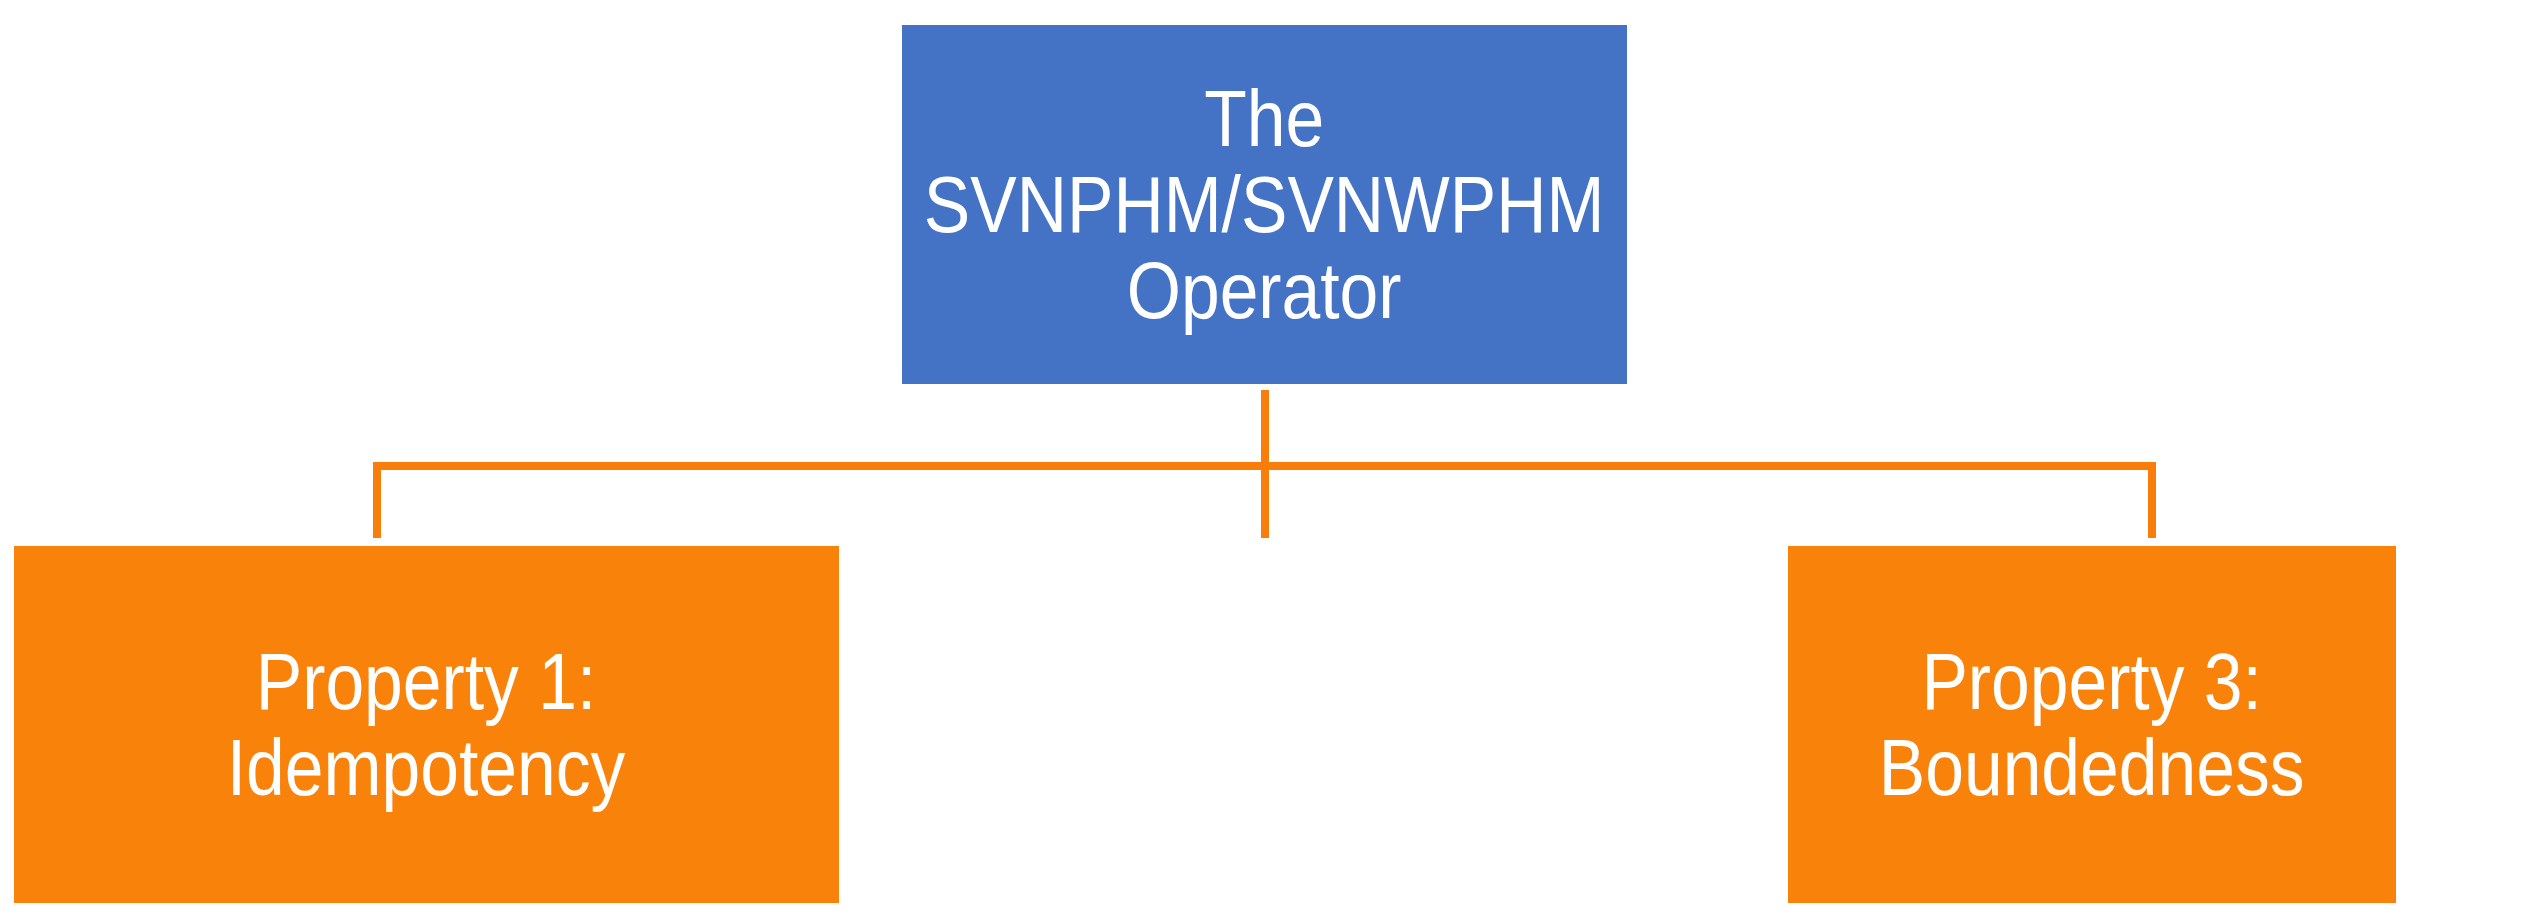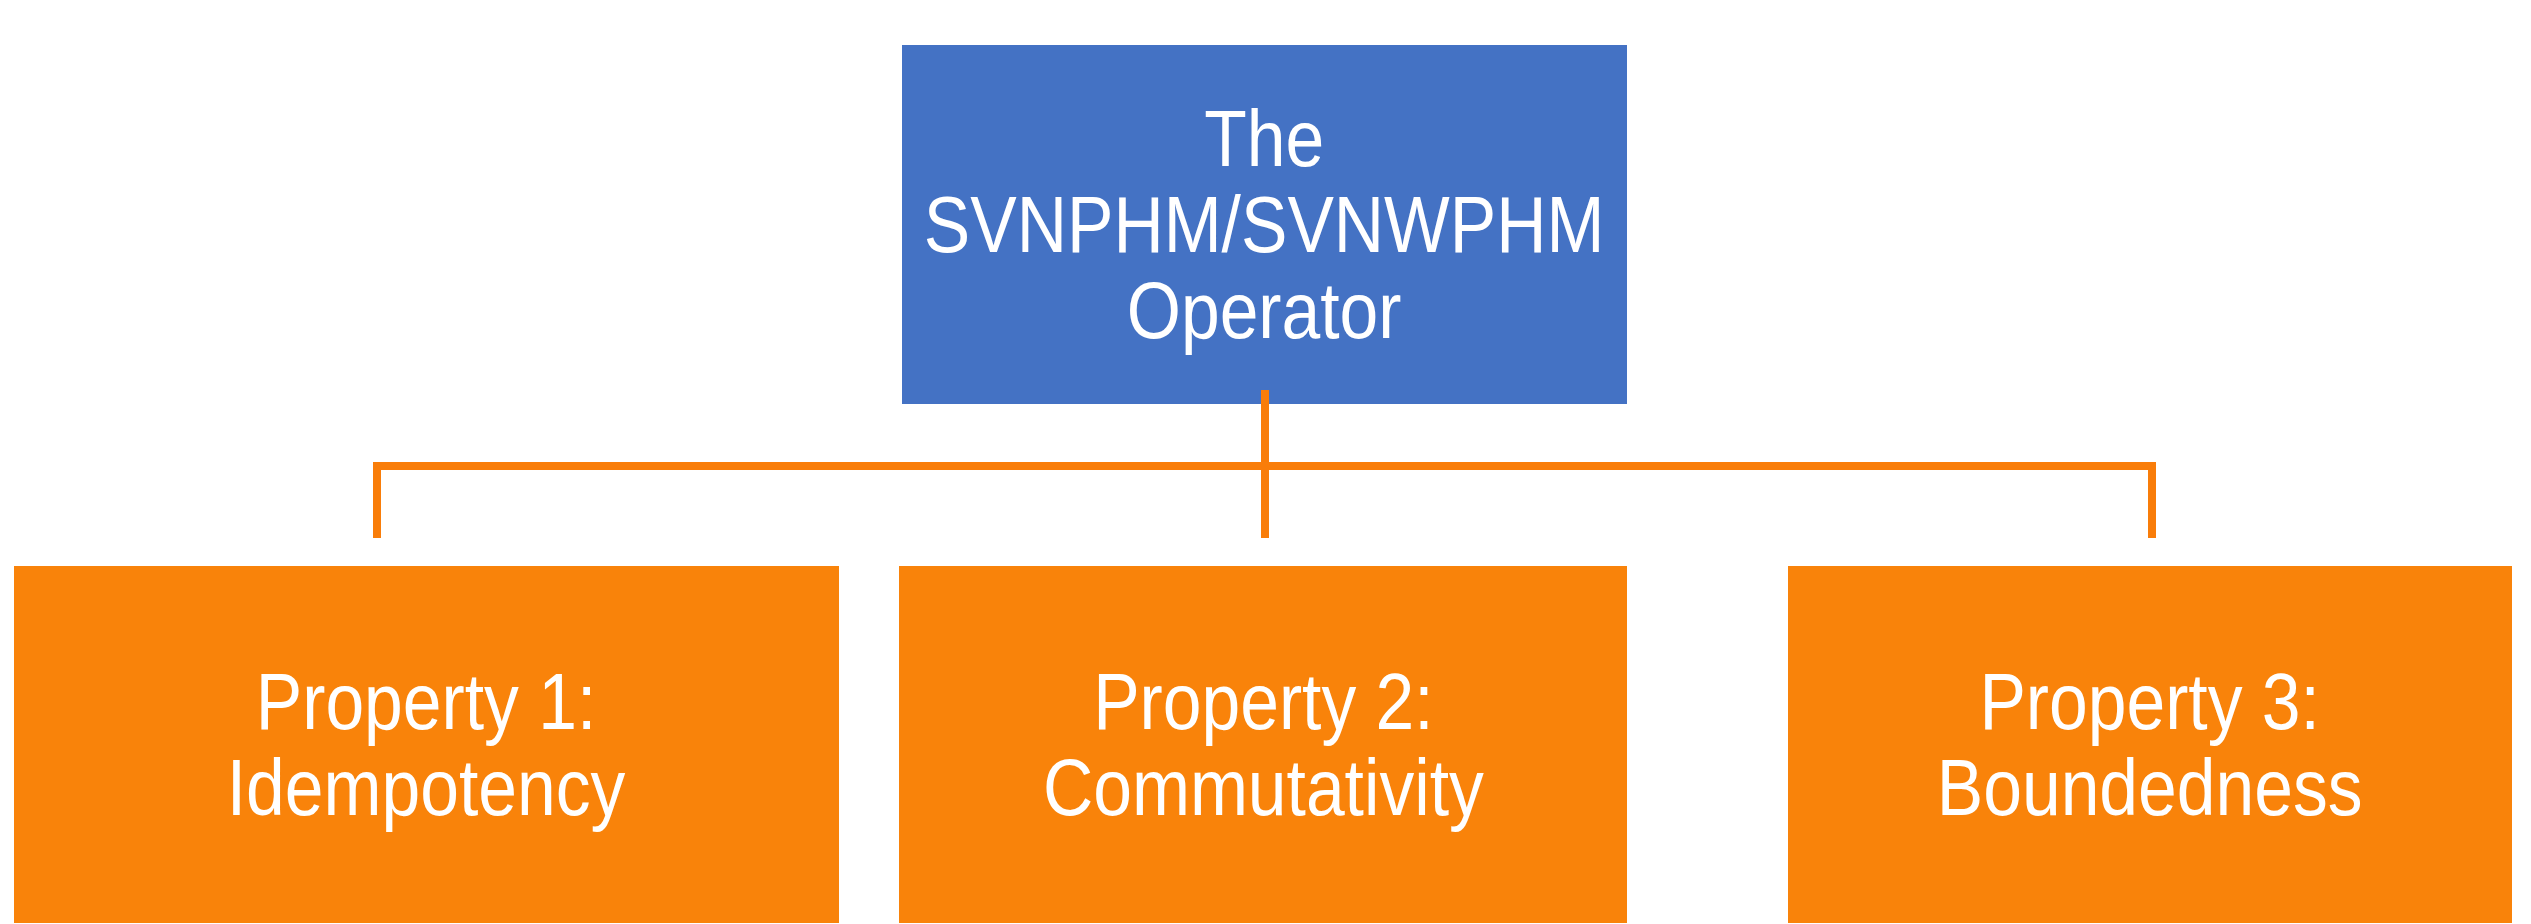--- a/index.html
+++ b/index.html
@@ -18,39 +18,38 @@
   .node {
     position: absolute;
     display: flex;
     align-items: center;
     justify-content: center;
     text-align: center;
     color: var(--label_text, #FFFFFF);
     font-size: 80px;
     line-height: 86px;
     font-weight: 400;
-    margin-top: 20px;
   }
   .node .label {
     transform: scaleX(0.87);
     transform-origin: 50% 50%;
     white-space: nowrap;
   }
   .node-root {
     left: 902px; top: 25px;
     width: 725px; height: 359px;
     background: var(--root_fill, #4472C4);
   }
   .node-child {
     top: 546px; height: 357px;
     background: var(--property_fill, #F9830A);
   }
   .node-child-1 { left: 14px;   width: 825px; }
   .node-child-2 { left: 899px;  width: 728px; }
-  .node-child-3 { left: 1788px; width: 724px; }
+  .node-child-3 { left: 1788px; width: 608px; }
   .connector {
     position: absolute;
     background: var(--connector, #F97D09);
   }
   .conn-stem      { left: 1261px; top: 390px; width: 8px;    height: 72px; }
   .conn-hbar      { left: 373px;  top: 462px; width: 1783px; height: 8px;  }
   .conn-drop-left   { left: 373px;  top: 462px; width: 8px; height: 76px; }
   .conn-drop-center { left: 1261px; top: 470px; width: 8px; height: 68px; }
   .conn-drop-right  { left: 2148px; top: 462px; width: 8px; height: 76px; }
 </style>
@@ -73,26 +72,20 @@
   <div class="connector conn-drop-center"></div>
   <div class="connector conn-drop-right"></div>
 
   <div class="node node-child node-child-1">
     <div class="label">
       <div>Property 1:</div>
       <div>Idempotency</div>
     </div>
   </div>
 
-  <div class="node node-child node-child-2">
-    <div class="label">
-      <div>Property 2:</div>
-      <div>Commutativity</div>
-    </div>
-  </div>
 
   <div class="node node-child node-child-3">
     <div class="label">
       <div>Property 3:</div>
       <div>Boundedness</div>
     </div>
   </div>
 
 </div>
 

